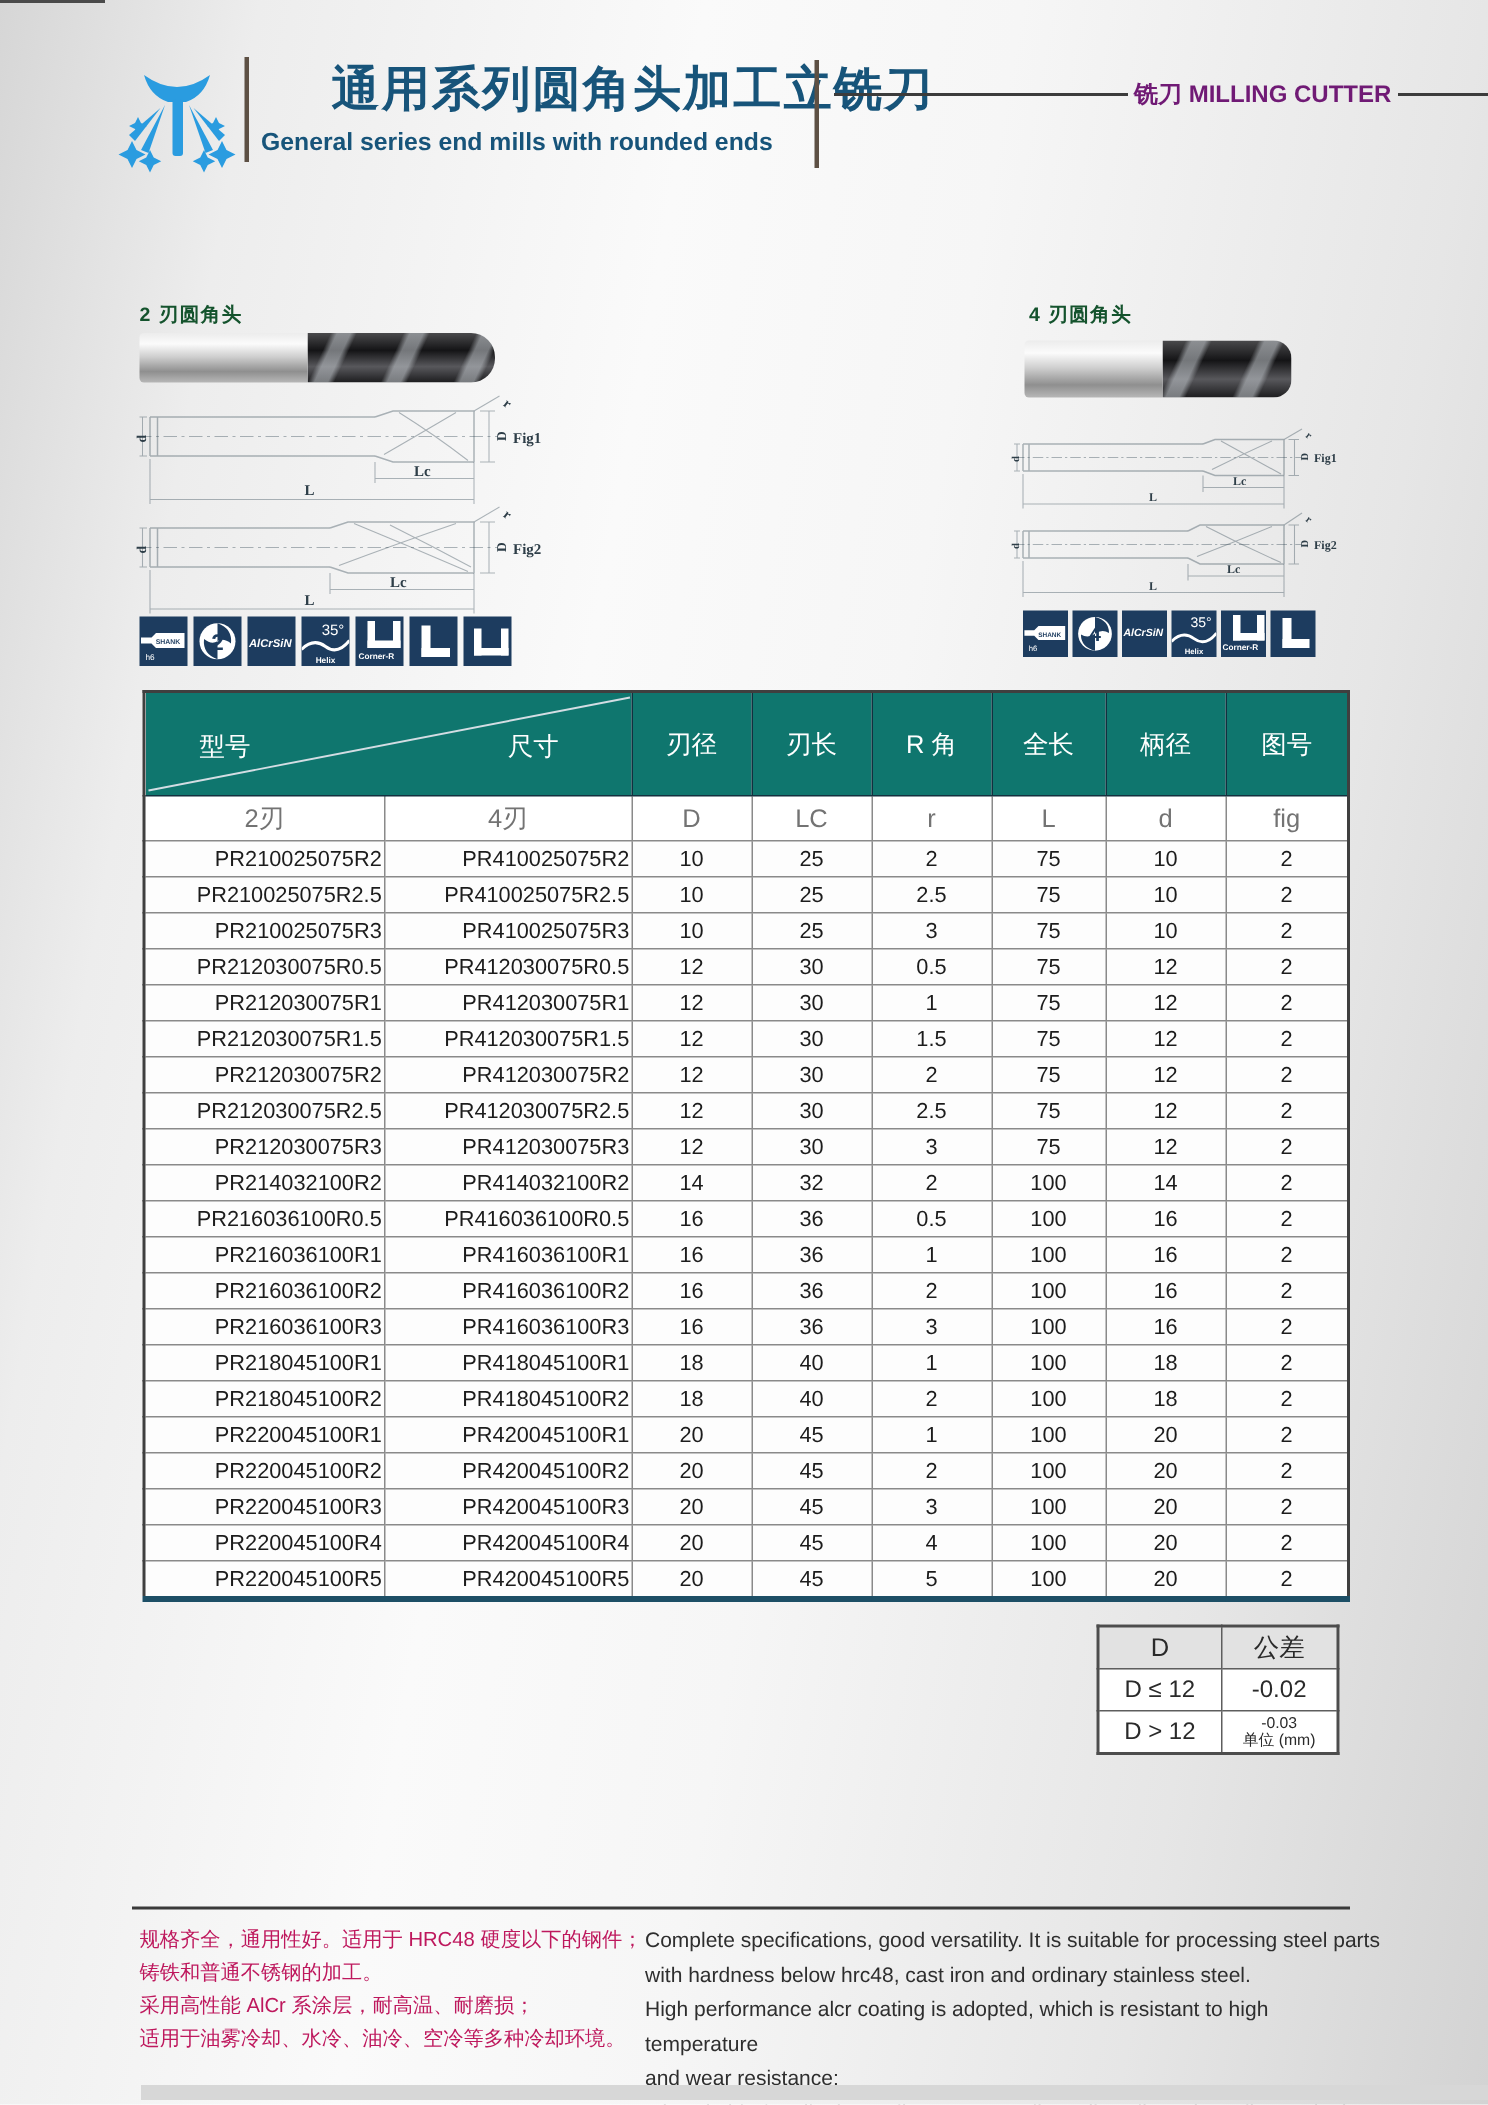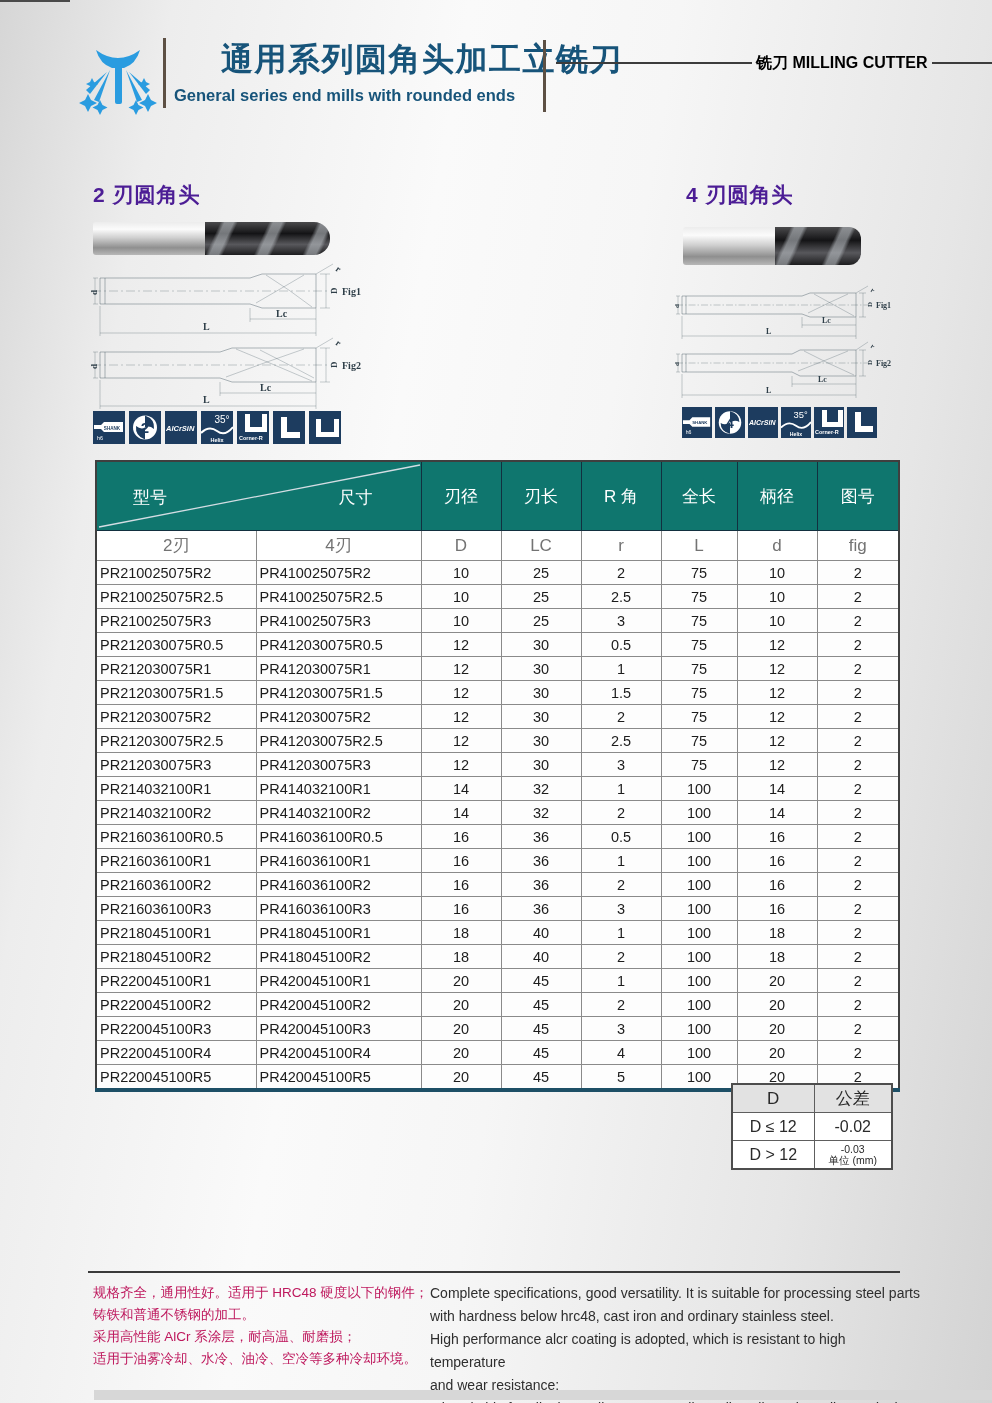--- a/index.html
+++ b/index.html
@@ -9,23 +9,23 @@
     background:linear-gradient(100deg,#d6d6d6 0%,#ededed 14%,#fafafa 38%,#f6f6f6 55%,#e6e6e6 80%,#d3d3d3 100%);
   }
   .abs{position:absolute;}
   
   .rule{background:#4a4a4a;height:2px;}
   .vbar{background:#5d5044;width:3px;}
   .title-cn{font-size:32px;font-weight:bold;color:#17547a;letter-spacing:1.5px;white-space:nowrap;margin-left:47px;}
   .title-en{font-size:16.5px;font-weight:bold;color:#17547a;white-space:nowrap;margin-top:4px;}
   .hdr-right{display:flex;align-items:center;}
   .hdr-right .line{height:2px;background:#3c3c3c;}
-  .hdr-right .lbl{font-size:16px;font-weight:bold;color:#000000;white-space:nowrap;padding:0 4px;}
-  
-  .section-title{font-size:21px;font-weight:600;color:#4c1d95;letter-spacing:1px;white-space:nowrap;}
+  .hdr-right .lbl{font-size:16px;font-weight:bold;color:#701a75;white-space:nowrap;padding:0 4px;}
+  
+  .section-title{font-size:13px;font-weight:600;color:#14532d;letter-spacing:1px;white-space:nowrap;margin-top:20px;}
   
   .photo{display:flex;}
   .shank-part{
     background:linear-gradient(180deg,#ececec 0%,#fbfbfb 22%,#cfcfcf 48%,#8f8f8f 78%,#b7b7b7 100%);
     border-radius:3px 0 0 3px;
   }
   .flute-part{
     background:
       repeating-linear-gradient(115deg, rgba(190,190,195,0) 0 14px, rgba(195,200,205,.55) 18px 26px, rgba(190,190,195,0) 30px 44px),
       linear-gradient(180deg,#4a4a4c 0%,#141416 35%,#58585c 68%,#1d1d1f 100%);
@@ -44,21 +44,21 @@
   .dw{stroke:#3a4d59;stroke-width:1;fill:none;}
   .dwt{stroke:#55707e;stroke-width:.7;fill:none;}
   .dtxt{font-family:"Liberation Serif",serif;font-weight:bold;fill:#2e3e48;}
   
   table.spec{border-collapse:collapse;table-layout:fixed;background:#fdfdfd;
     border:2px solid #3f3f3f;border-bottom:4px solid #1d4f66;}
   table.spec td{border:1px solid #8a8a8a;text-align:center;overflow:hidden;white-space:nowrap;}
   table.spec .hrow td{background:#0f766e;color:#fff;font-size:17px;border-color:#12303f;height:66px;}
   table.spec .subrow td{font-size:17px;color:#737373;height:27px;background:#fff;}
   table.spec tbody td{font-size:14.5px;color:#1c1c1c;height:21px;font-stretch:condensed;}
-  table.spec td.model{text-align:left;padding-left:3px;}
+  table.spec td.model{text-align:right;padding-left:13px;}
   .diagcell{position:relative;width:100%;height:66px;}
   .diagcell svg{position:absolute;left:0;top:0;}
   .diag-lbl{position:absolute;font-size:17px;color:#fff;}
   
   table.tol{border-collapse:collapse;table-layout:fixed;background:#fff;border:2px solid #4d4d4d;}
   table.tol td{border:1px solid #5e5e5e;text-align:center;font-size:16px;color:#2a2a2a;}
   table.tol .th td{background:#e2e2e2;height:25px;font-size:17px;}
   table.tol td{height:25px;}
   .tol-small{font-size:10.5px;line-height:11px;color:#2a2a2a;}
   
@@ -384,30 +384,20 @@
         <td class="model">PR212030075R3</td>
         <td class="model">PR412030075R3</td>
         <td>12</td>
         <td>30</td>
         <td>3</td>
         <td>75</td>
         <td>12</td>
         <td>2</td>
       </tr>
       <tr>
-        <td class="model">PR214032100R1</td>
-        <td class="model">PR414032100R1</td>
-        <td>14</td>
-        <td>32</td>
-        <td>1</td>
-        <td>100</td>
-        <td>14</td>
-        <td>2</td>
-      </tr>
-      <tr>
         <td class="model">PR214032100R2</td>
         <td class="model">PR414032100R2</td>
         <td>14</td>
         <td>32</td>
         <td>2</td>
         <td>100</td>
         <td>14</td>
         <td>2</td>
       </tr>
       <tr>

